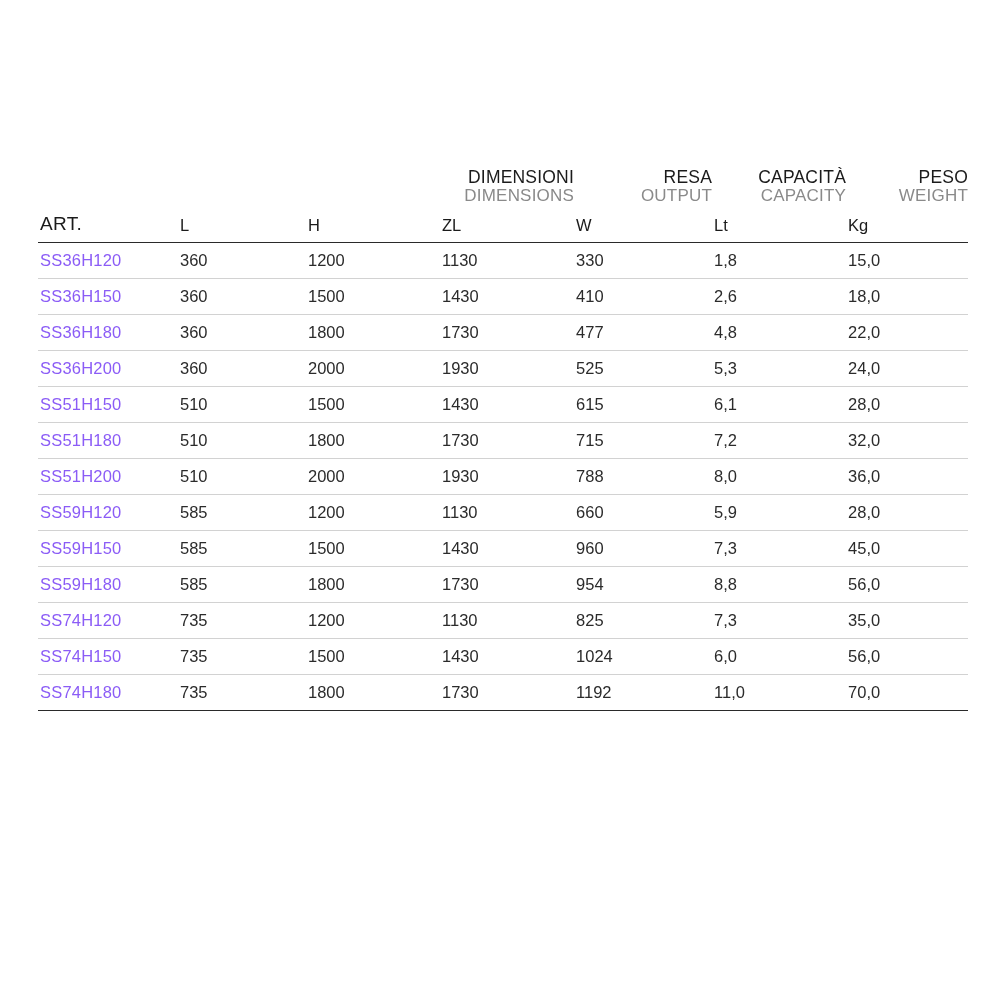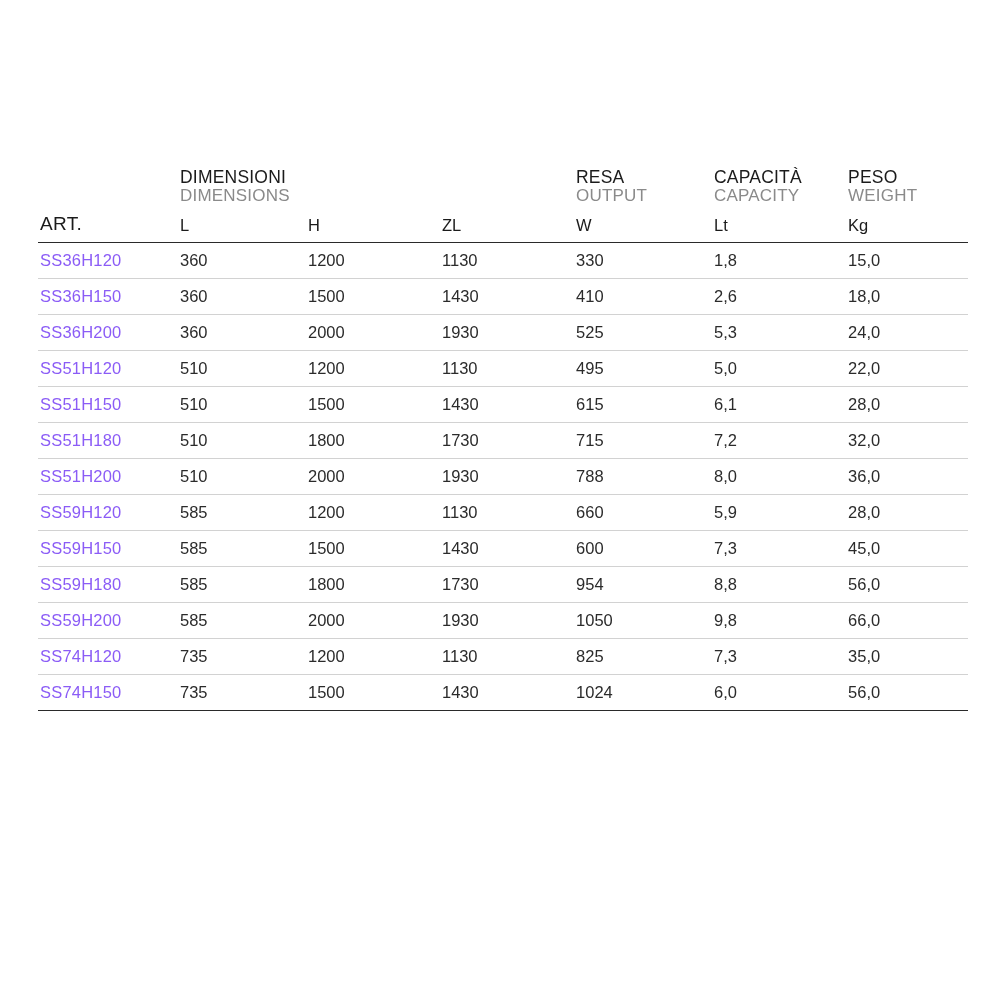--- a/index.html
+++ b/index.html
@@ -39,20 +39,21 @@
 
   
   tr.group-row td {
     vertical-align: bottom;
     padding: 0 0 6px 0;
     border: none;
   }
   .grp {
     line-height: 1.08;
     padding-left: 2px;
+    text-align: right;
   }
   .grp .it {
     font-size: 17.5px;
     letter-spacing: 0.2px;
     color: #1b1b1b;
   }
   .grp .en {
     font-size: 17px;
     letter-spacing: 0.2px;
     color: #8a8a8a;
@@ -153,36 +154,36 @@
       <tr class="data-row">
         <td class="art-cell">SS36H150</td>
         <td>360</td>
         <td>1500</td>
         <td>1430</td>
         <td>410</td>
         <td>2,6</td>
         <td>18,0</td>
       </tr>
       <tr class="data-row">
+        <td class="art-cell">SS36H180</td>
+        <td>360</td>
+        <td>1800</td>
+        <td>1730</td>
+        <td>477</td>
+        <td>4,8</td>
+        <td>22,0</td>
+      </tr>
+      <tr class="data-row">
         <td class="art-cell">SS36H200</td>
         <td>360</td>
         <td>2000</td>
         <td>1930</td>
         <td>525</td>
         <td>5,3</td>
         <td>24,0</td>
-      </tr>
-      <tr class="data-row">
-        <td class="art-cell">SS51H120</td>
-        <td>510</td>
-        <td>1200</td>
-        <td>1130</td>
-        <td>495</td>
-        <td>5,0</td>
-        <td>22,0</td>
       </tr>
       <tr class="data-row">
         <td class="art-cell">SS51H150</td>
         <td>510</td>
         <td>1500</td>
         <td>1430</td>
         <td>615</td>
         <td>6,1</td>
         <td>28,0</td>
       </tr>
@@ -211,56 +212,56 @@
         <td>1130</td>
         <td>660</td>
         <td>5,9</td>
         <td>28,0</td>
       </tr>
       <tr class="data-row">
         <td class="art-cell">SS59H150</td>
         <td>585</td>
         <td>1500</td>
         <td>1430</td>
-        <td>600</td>
+        <td>960</td>
         <td>7,3</td>
         <td>45,0</td>
       </tr>
       <tr class="data-row">
         <td class="art-cell">SS59H180</td>
         <td>585</td>
         <td>1800</td>
         <td>1730</td>
         <td>954</td>
         <td>8,8</td>
         <td>56,0</td>
-      </tr>
-      <tr class="data-row">
-        <td class="art-cell">SS59H200</td>
-        <td>585</td>
-        <td>2000</td>
-        <td>1930</td>
-        <td>1050</td>
-        <td>9,8</td>
-        <td>66,0</td>
       </tr>
       <tr class="data-row">
         <td class="art-cell">SS74H120</td>
         <td>735</td>
         <td>1200</td>
         <td>1130</td>
         <td>825</td>
         <td>7,3</td>
         <td>35,0</td>
       </tr>
       <tr class="data-row">
         <td class="art-cell">SS74H150</td>
         <td>735</td>
         <td>1500</td>
         <td>1430</td>
         <td>1024</td>
         <td>6,0</td>
         <td>56,0</td>
       </tr>
+      <tr class="data-row">
+        <td class="art-cell">SS74H180</td>
+        <td>735</td>
+        <td>1800</td>
+        <td>1730</td>
+        <td>1192</td>
+        <td>11,0</td>
+        <td>70,0</td>
+      </tr>
     </tbody>
   </table>
 
 </div>
 
 </body></html>

